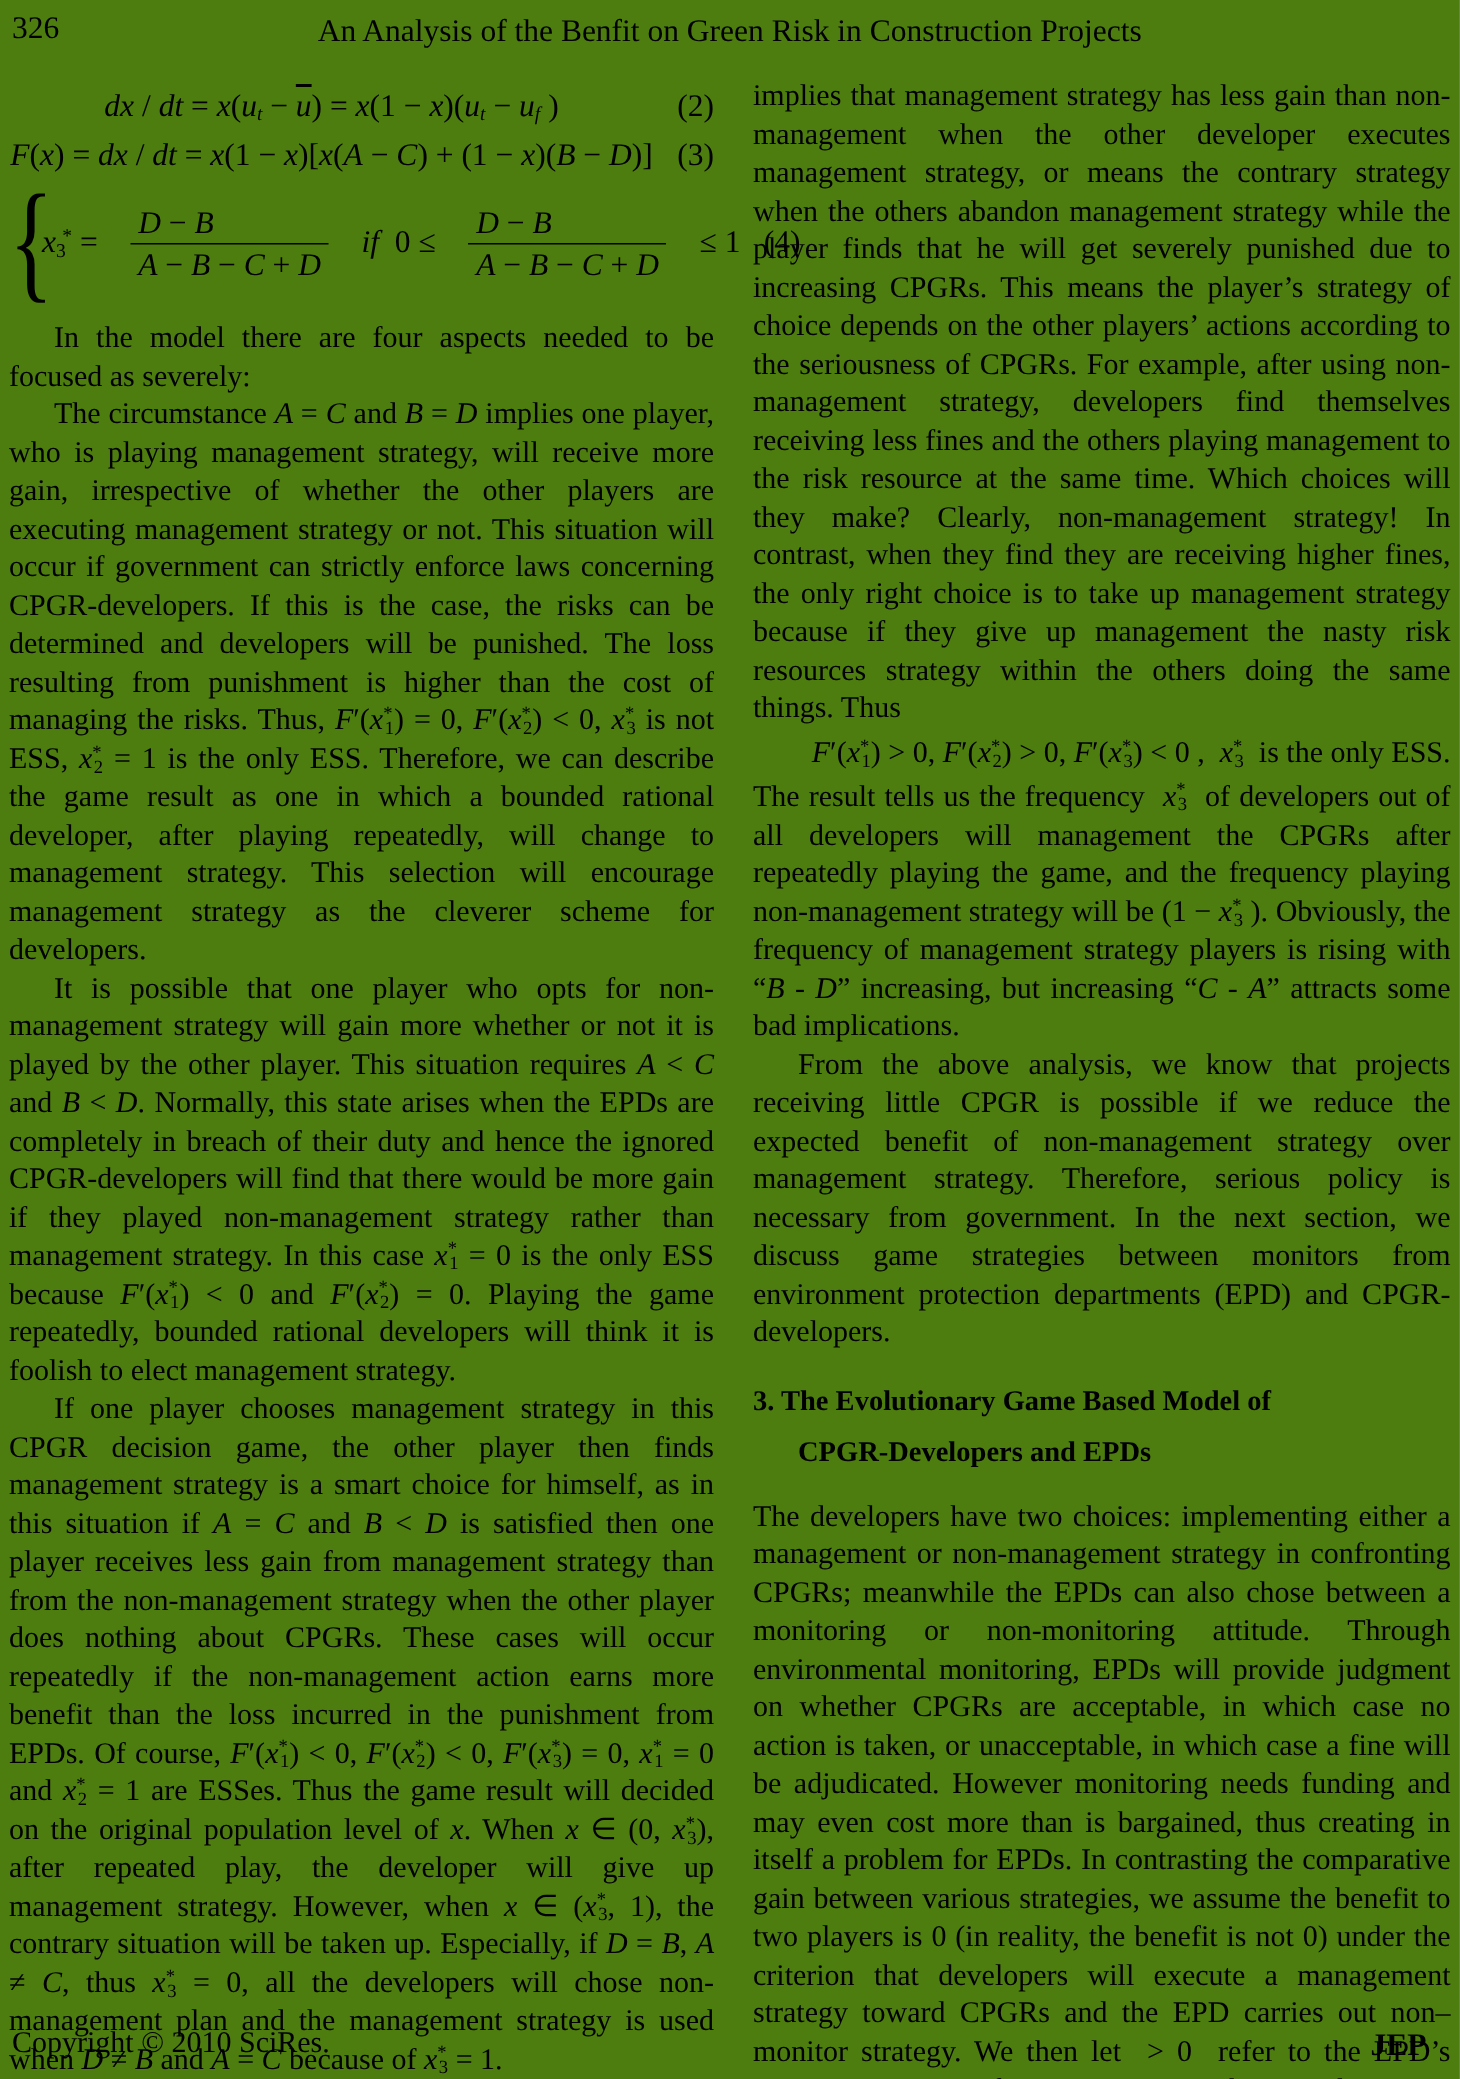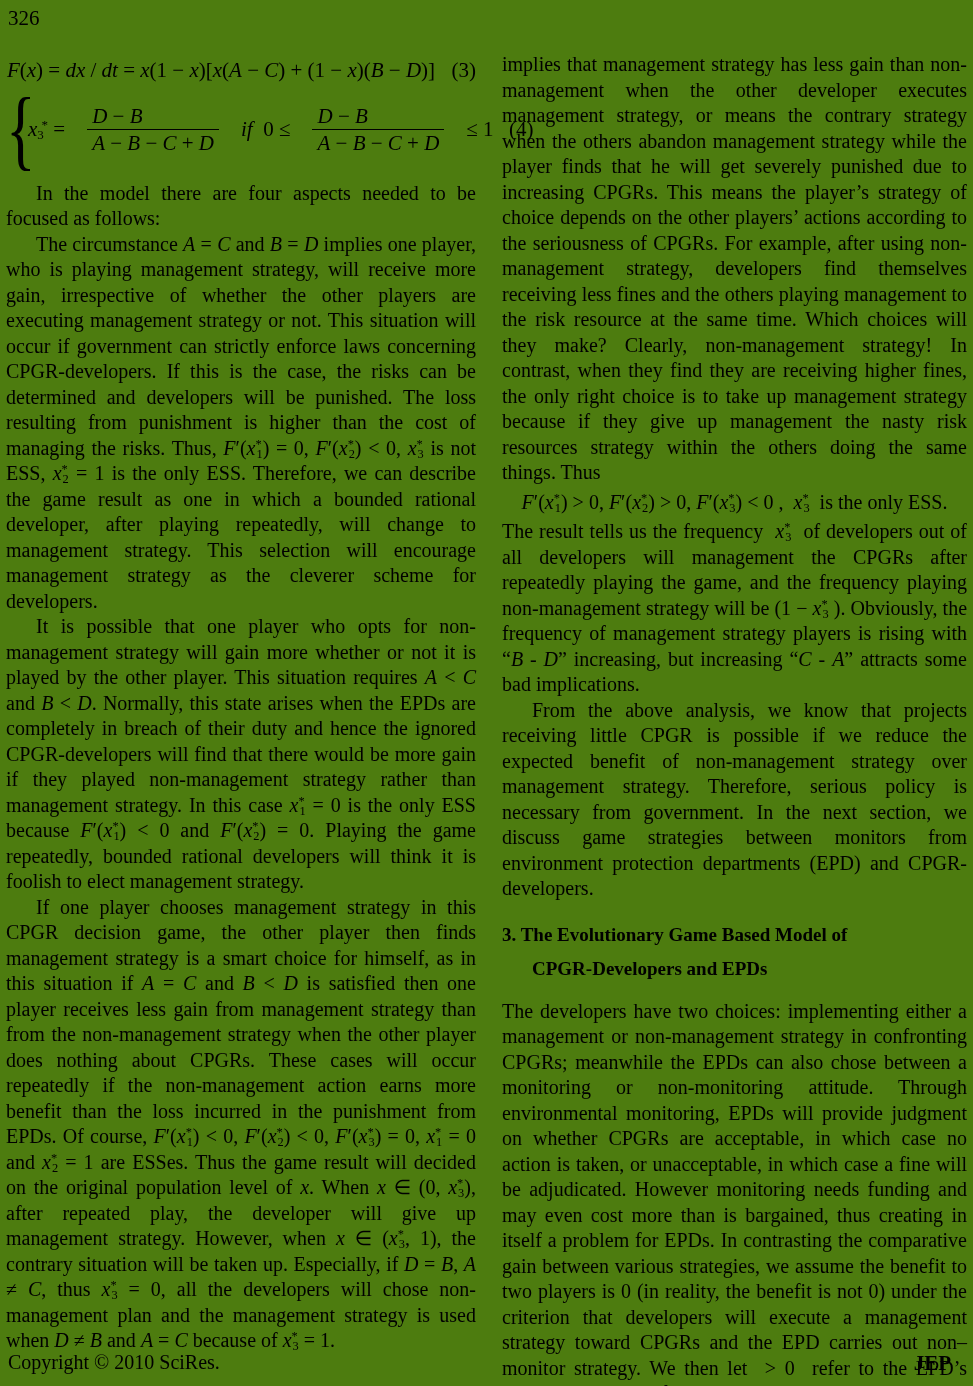--- a/index.html
+++ b/index.html
@@ -33,44 +33,49 @@
   .eq4 { margin-top:2px; }
   .brace { font-size:88px; font-weight:400; line-height:78px; flex:none;
            transform:scaleX(0.7); transform-origin:left center; width:20px; }
   .cases { flex:1; padding-left:2px; }
   .case1 { margin-bottom:8px; white-space:nowrap; }
   .case2 { display:flex; align-items:center; gap:22px; white-space:nowrap; }
   .frac { display:inline-block; vertical-align:middle; text-align:left; line-height:1.15; }
   .frac .fnum { display:block; border-bottom:1.5px solid #000; padding:0 5px 1px 5px; }
   .frac .fden { display:block; padding:1px 5px 0 5px; }
   
-  .mathline { margin:4px 0 4px 0 !important; text-align:center; }
+  .mathline { margin:4px 0 4px 0 !important; text-align:right; }
   
   .heading { font-size:19px; font-weight:bold; line-height:34px;
              margin:16px 0 13px 0; text-align:left;
              padding-left:30px; text-indent:-30px; }
   
   .ftr { position:absolute; left:8px; right:22px; bottom:10px;
          display:flex; justify-content:space-between; font-size:20px; }
   .journal { font-weight:bold; font-size:21px; }
 </style>
 </head>
 <body>
 
 <div class="page">
 
   <div class="hdr">
     <span class="pagenum">326</span>
+    <span class="rtitle">An Analysis of the Benfit on Green Risk in Construction Projects</span>
   </div>
 
   <div class="cols">
 
     <div class="col">
 
       <div class="eqs">
+        <div class="eqrow">
+          <span class="eqbody"><i>dx</i> / <i>dt</i> = <i>x</i>(<i>u<sub>t</sub></i> − <span class="ov"><i>u</i></span>) = <i>x</i>(1 − <i>x</i>)(<i>u<sub>t</sub></i> − <i>u<sub>f</sub></i> )</span>
+          <span class="eqnum">(2)</span>
+        </div>
         <div class="eqrow">
           <span class="eqbody"><i>F</i>(<i>x</i>) = <i>dx</i> / <i>dt</i> = <i>x</i>(1 − <i>x</i>)[<i>x</i>(<i>A</i> − <i>C</i>) + (1 − <i>x</i>)(<i>B</i> − <i>D</i>)]</span>
           <span class="eqnum">(3)</span>
         </div>
         <div class="eqrow eq4">
           <span class="brace">{</span>
           <div class="cases">
             <div class="case2">
               <span><i>x</i><sub>3</sub><sup>*</sup> =</span>
               <span class="frac">
@@ -82,21 +87,21 @@
                 <span class="fnum"><i>D</i> − <i>B</i></span>
                 <span class="fden"><i>A</i> − <i>B</i> − <i>C</i> + <i>D</i></span>
               </span>
               <span>≤ 1</span>
             </div>
           </div>
           <span class="eqnum">(4)</span>
         </div>
       </div>
 
-      <p class="indent">In the model there are four aspects needed to be focused as follows:</p>
+      <p class="indent">In the model there are four aspects needed to be focused as severely:</p>
       <p class="indent">The circumstance <i>A</i> = <i>C</i> and <i>B</i> = <i>D</i> implies one player, who is playing management strategy, will receive more gain, irrespective of whether the other players are executing management strategy or not. This situation will occur if government can strictly enforce laws concerning CPGR-developers. If this is the case, the risks can be determined and developers will be punished. The loss resulting from punishment is higher than the cost of managing the risks. Thus, <i>F</i>′(<i>x</i><sup>*</sup><sub>1</sub>) = 0, <i>F</i>′(<i>x</i><sup>*</sup><sub>2</sub>) &lt; 0, <i>x</i><sup>*</sup><sub>3</sub> is not ESS, <i>x</i><sup>*</sup><sub>2</sub> = 1 is the only ESS. Therefore, we can describe the game result as one in which a bounded rational developer, after playing repeatedly, will change to management strategy. This selection will encourage management strategy as the cleverer scheme for developers.</p>
       <p class="indent">It is possible that one player who opts for non-management strategy will gain more whether or not it is played by the other player. This situation requires <i>A</i> &lt; <i>C</i> and <i>B</i> &lt; <i>D</i>. Normally, this state arises when the EPDs are completely in breach of their duty and hence the ignored CPGR-developers will find that there would be more gain if they played non-management strategy rather than management strategy. In this case <i>x</i><sup>*</sup><sub>1</sub> = 0 is the only ESS because <i>F</i>′(<i>x</i><sup>*</sup><sub>1</sub>) &lt; 0 and <i>F</i>′(<i>x</i><sup>*</sup><sub>2</sub>) = 0. Playing the game repeatedly, bounded rational developers will think it is foolish to elect management strategy.</p>
       <p class="indent">If one player chooses management strategy in this CPGR decision game, the other player then finds management strategy is a smart choice for himself, as in this situation if <i>A</i> = <i>C</i> and <i>B</i> &lt; <i>D</i> is satisfied then one player receives less gain from management strategy than from the non-management strategy when the other player does nothing about CPGRs. These cases will occur repeatedly if the non-management action earns more benefit than the loss incurred in the punishment from EPDs. Of course, <i>F</i>′(<i>x</i><sup>*</sup><sub>1</sub>) &lt; 0, <i>F</i>′(<i>x</i><sup>*</sup><sub>2</sub>) &lt; 0, <i>F</i>′(<i>x</i><sup>*</sup><sub>3</sub>) = 0, <i>x</i><sup>*</sup><sub>1</sub> = 0 and <i>x</i><sup>*</sup><sub>2</sub> = 1 are ESSes. Thus the game result will decided on the original population level of <i>x</i>. When <i>x</i> ∈ (0, <i>x</i><sup>*</sup><sub>3</sub>), after repeated play, the developer will give up management strategy. However, when <i>x</i> ∈ (<i>x</i><sup>*</sup><sub>3</sub>, 1), the contrary situation will be taken up. Especially, if <i>D</i> = <i>B</i>, <i>A</i> ≠ <i>C</i>, thus <i>x</i><sup>*</sup><sub>3</sub> = 0, all the developers will chose non-management plan and the management strategy is used when <i>D</i> ≠ <i>B</i> and <i>A</i> = <i>C</i> because of <i>x</i><sup>*</sup><sub>3</sub> = 1.</p>
 
     </div>
 
     <div class="col">
       <p class="noindent">implies that management strategy has less gain than non-management when the other developer executes management strategy, or means the contrary strategy when the others abandon management strategy while the player finds that he will get severely punished due to increasing CPGRs. This means the player’s strategy of choice depends on the other players’ actions according to the seriousness of CPGRs. For example, after using non-management strategy, developers find themselves receiving less fines and the others playing management to the risk resource at the same time. Which choices will they make? Clearly, non-management strategy! In contrast, when they find they are receiving higher fines, the only right choice is to take up management strategy because if they give up management the nasty risk resources strategy within the others doing the same things. Thus</p>
       <p class="noindent mathline"><i>F</i>′(<i>x</i><sup>*</sup><sub>1</sub>) &gt; 0, <i>F</i>′(<i>x</i><sup>*</sup><sub>2</sub>) &gt; 0, <i>F</i>′(<i>x</i><sup>*</sup><sub>3</sub>) &lt; 0 ,&nbsp; <i>x</i><sup>*</sup><sub>3</sub>&nbsp; is the only ESS.</p>
       <p class="noindent">The result tells us the frequency&nbsp; <i>x</i><sup>*</sup><sub>3</sub>&nbsp; of developers out of all developers will management the CPGRs after repeatedly playing the game, and the frequency playing non-management strategy will be (1 − <i>x</i><sup>*</sup><sub>3</sub> ). Obviously, the frequency of management strategy players is rising with “<i>B</i> - <i>D</i>” increasing, but increasing “<i>C</i> - <i>A</i>” attracts some bad implications.</p>

